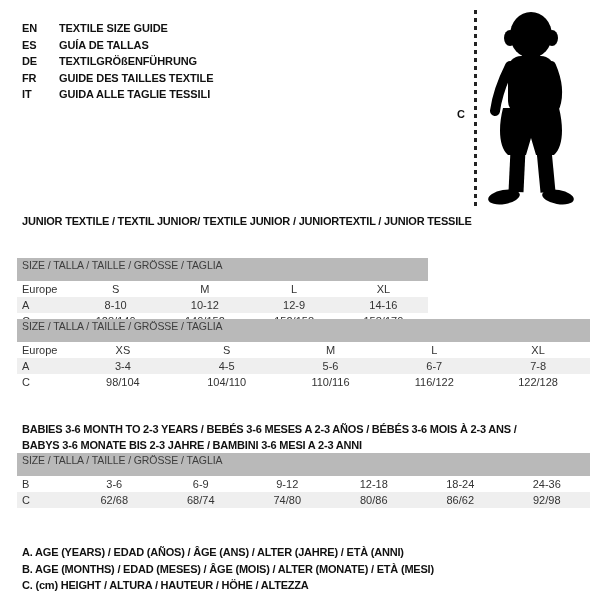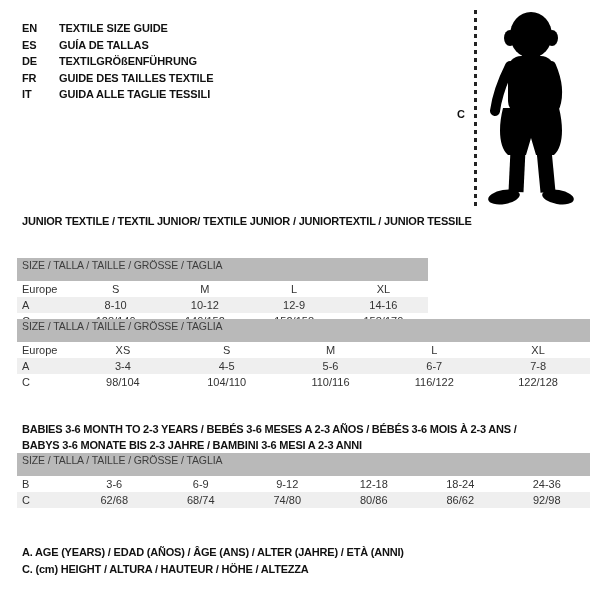--- a/index.html
+++ b/index.html
@@ -204,16 +204,17 @@
         <td>80/86</td>
         <td>86/62</td>
         <td>92/98</td>
       </tr>
     </tbody>
       </table>
   </div>
 
   <div class="footnotes">
     <div class="footnote">A. AGE (YEARS) / EDAD (AÑOS) / ÂGE (ANS) / ALTER (JAHRE) / ETÀ (ANNI)</div>
+    <div class="footnote">B. AGE (MONTHS) / EDAD (MESES) / ÂGE (MOIS) / ALTER (MONATE) / ETÀ (MESI)</div>
     <div class="footnote">C. (cm) HEIGHT / ALTURA / HAUTEUR / HÖHE / ALTEZZA</div>
   </div>
 
 </div>
 
 </body></html>

